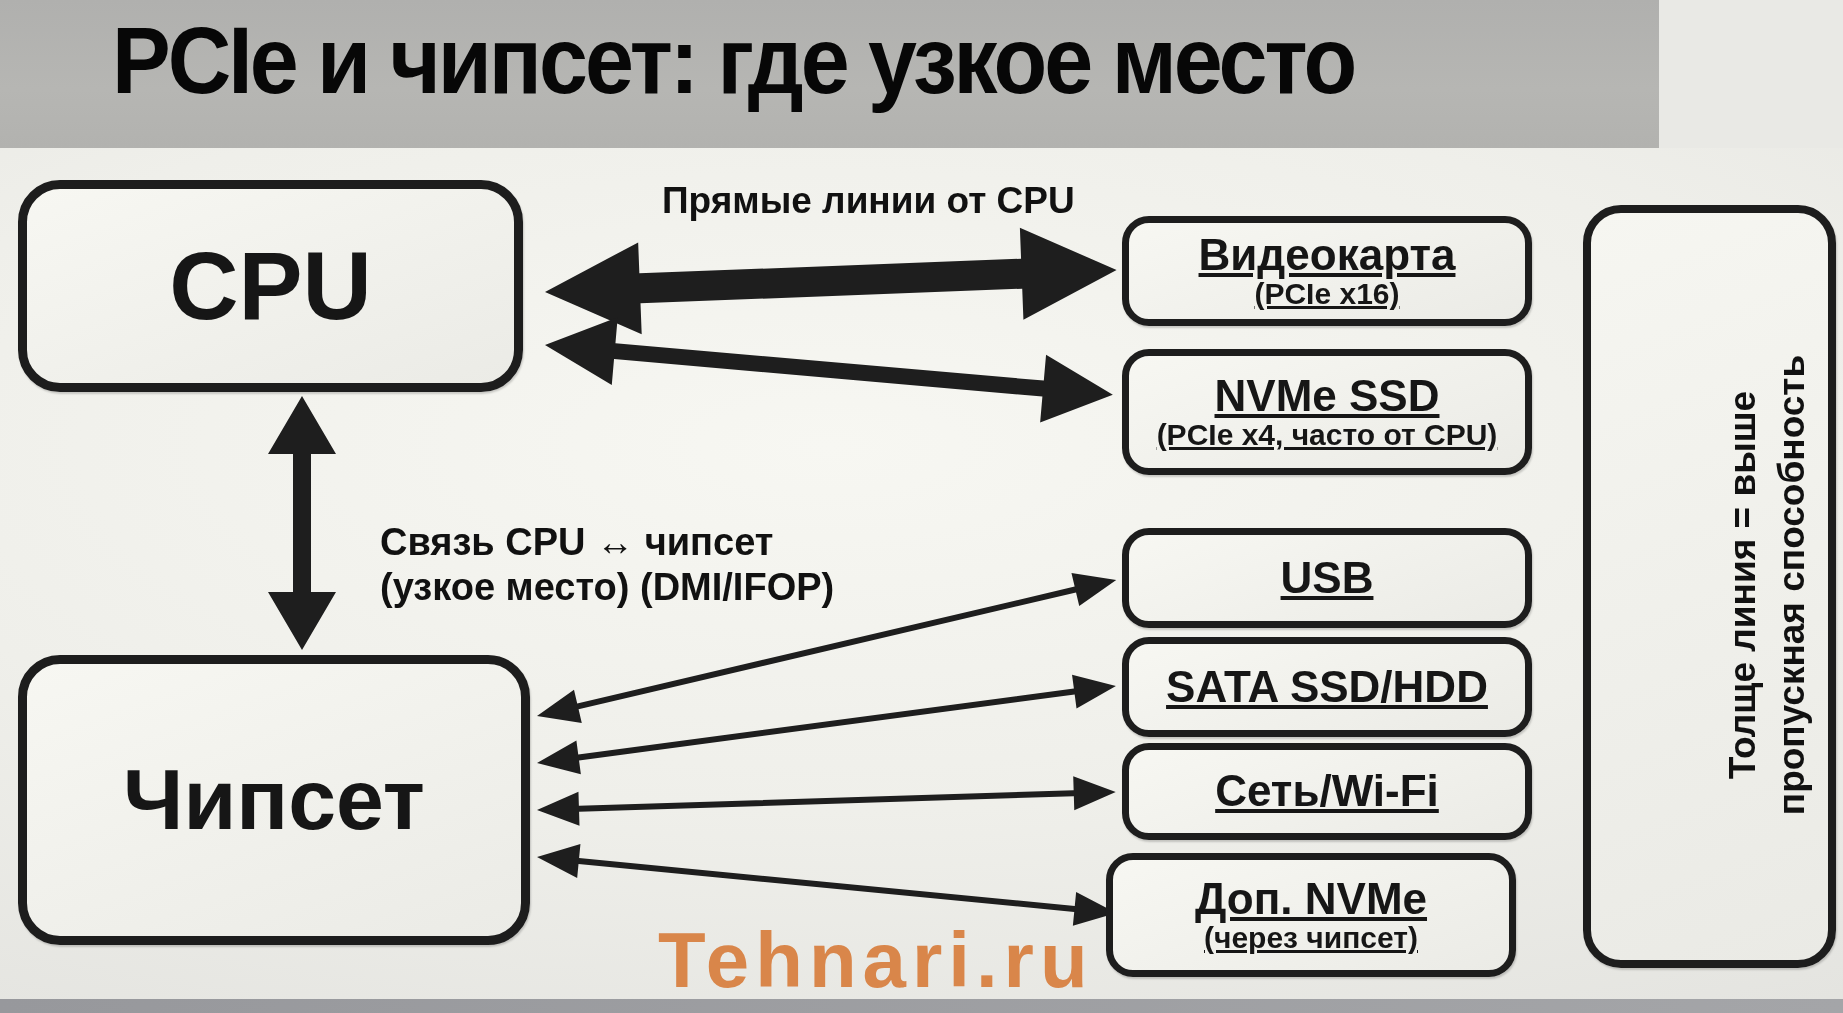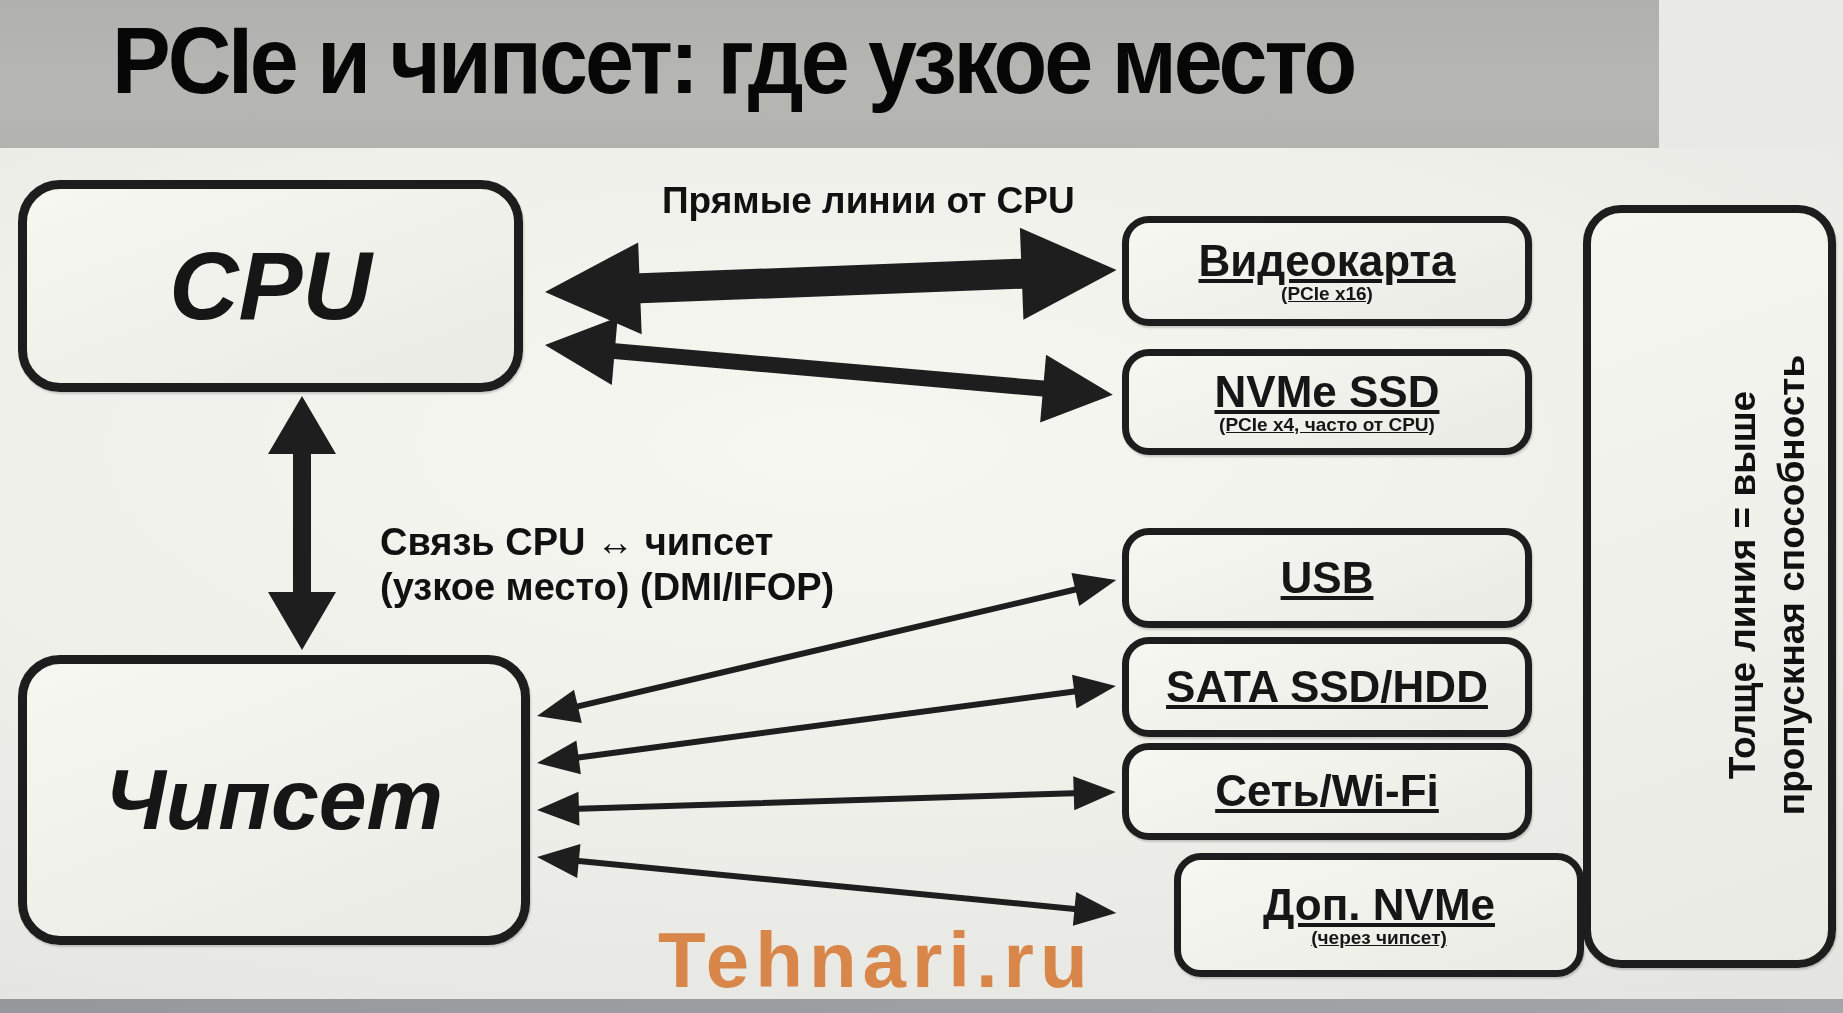--- a/index.html
+++ b/index.html
@@ -30,33 +30,33 @@
   
   .node{
     position:absolute;box-sizing:border-box;border:9px solid #1d1d1d;border-radius:42px;
     background:linear-gradient(160deg,#f7f7f2 0%,#ebebe6 100%);
     display:flex;flex-direction:column;align-items:center;justify-content:center;
     box-shadow:1px 2px 2px rgba(0,0,0,0.18);
   }
   .device{
     border-width:7px;border-radius:27px;text-decoration:underline;
   }
-  .node .big{font-weight:bold;line-height:1.02;font-style:italic;}
+  .node .big{font-weight:bold;line-height:1.02;}
   .cpu-box{left:18px;top:32px;width:505px;height:212px;}
   .cpu-box .big{font-size:96px;}
   .chipset-box{left:18px;top:507px;width:512px;height:290px;}
   .chipset-box .big{font-size:86px;}
   .dev-title{font-weight:bold;font-size:44px;line-height:1.05;white-space:nowrap;}
-  .dev-sub{font-weight:bold;font-size:19px;line-height:1.05;white-space:nowrap;}
+  .dev-sub{font-weight:bold;font-size:30px;line-height:1.05;white-space:nowrap;}
   .gpu-box{left:1122px;top:68px;width:410px;height:110px;}
-  .nvme-box{left:1122px;top:201px;width:410px;height:106px;}
+  .nvme-box{left:1122px;top:201px;width:410px;height:126px;}
   .usb-box{left:1122px;top:380px;width:410px;height:100px;}
   .sata-box{left:1122px;top:489px;width:410px;height:100px;justify-content:center;}
   .net-box{left:1122px;top:595px;width:410px;height:97px;}
-  .nvme2-box{left:1174px;top:705px;width:410px;height:124px;}
+  .nvme2-box{left:1106px;top:705px;width:410px;height:124px;}
   
   .float-label{position:absolute;font-weight:bold;white-space:nowrap;color:#111;}
   .direct-label{left:662px;top:32px;font-size:37px;}
   .dmi-label{left:380px;top:372px;font-size:38px;line-height:1.18;}
   
   .legend-panel{
     position:absolute;left:1583px;top:57px;width:253px;height:763px;box-sizing:border-box;
     border:8px solid #1d1d1d;border-radius:38px;
     background:linear-gradient(160deg,#f6f6f1 0%,#eaeae5 100%);
     box-shadow:1px 2px 2px rgba(0,0,0,0.18);

